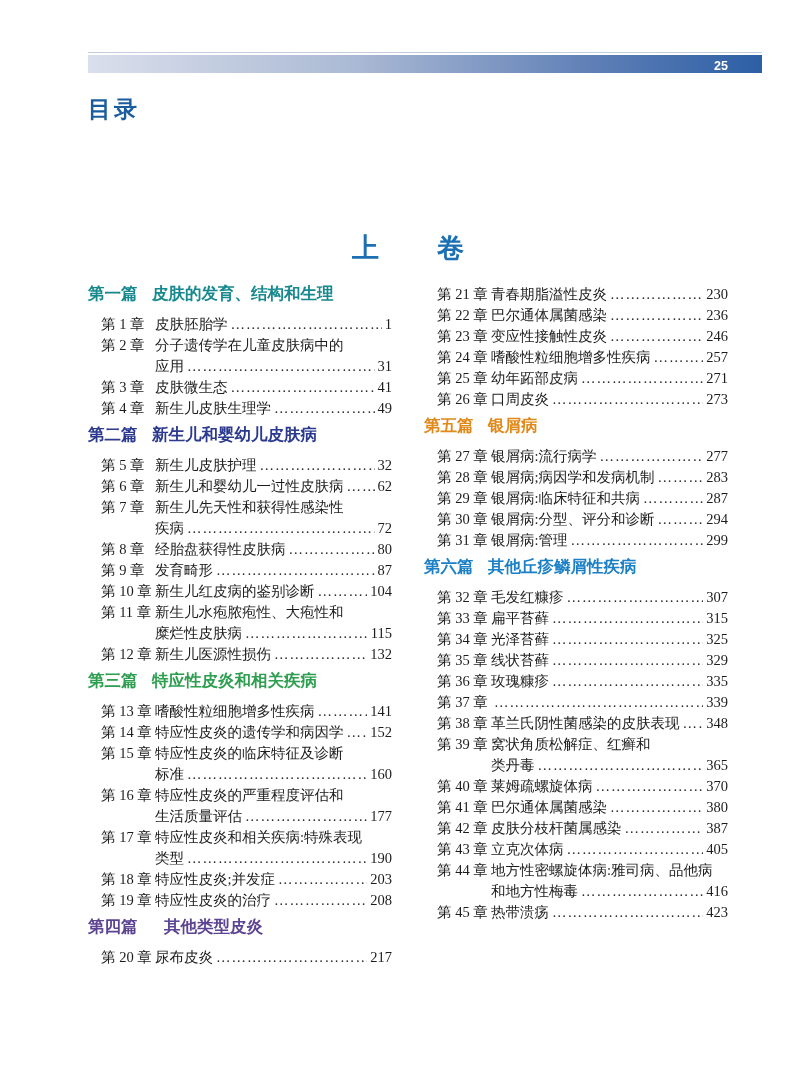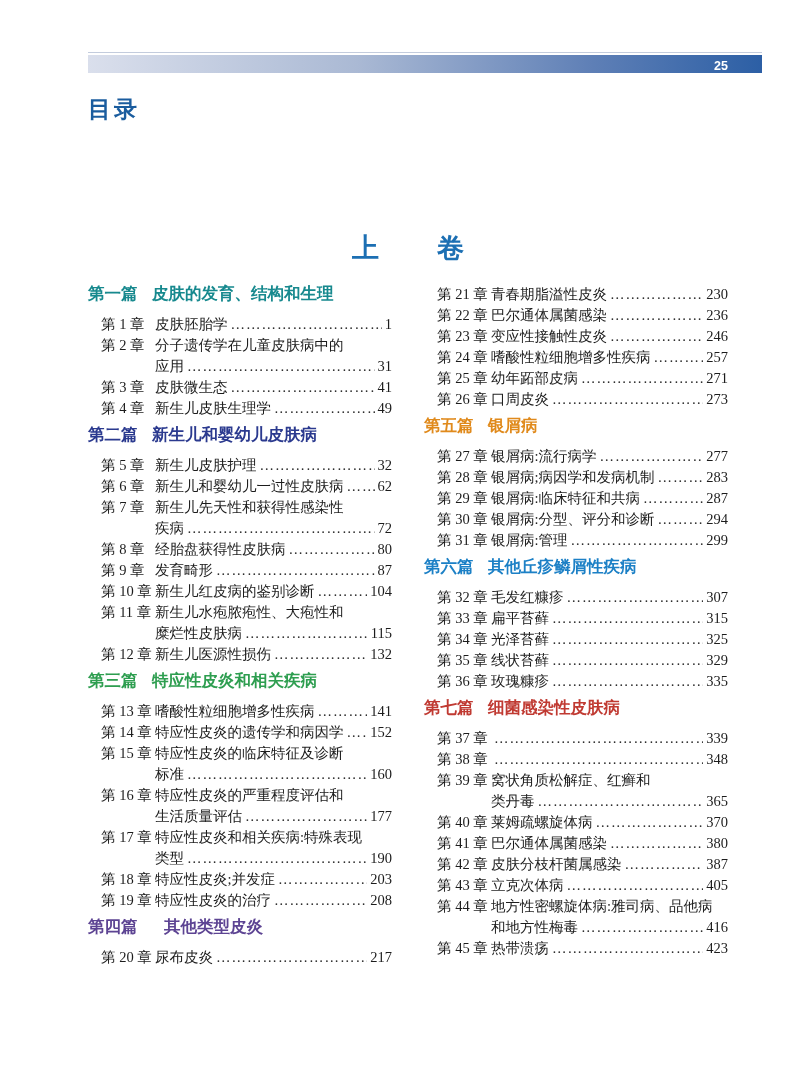--- a/index.html
+++ b/index.html
@@ -473,37 +473,34 @@
       <div class="chapter">
         <span class="ch-label">第 36 章</span>
         <div class="ch-body">
           <div class="ch-line">
             <span class="ch-title">玫瑰糠疹</span>
             <span class="leader">………………………………………………………………………………………………………………………………</span>
             <span class="ch-page">335</span>
           </div>
         </div>
       </div>
-      <div class="section-head" style="color: rgb(192, 58, 50);">
-        <span class="sec-label">第七篇</span>
-        <span class="sec-title">细菌感染性皮肤病</span>
-      </div>
       <div class="chapter">
         <span class="ch-label">第 37 章</span>
         <div class="ch-body">
           <div class="ch-line">
             <span class="leader">………………………………………………………………………………………………………………………………</span>
             <span class="ch-page">339</span>
           </div>
         </div>
       </div>
       <div class="chapter">
         <span class="ch-label">第 38 章</span>
         <div class="ch-body">
           <div class="ch-line">
+            <span class="ch-title">革兰氏阴性菌感染的皮肤表现</span>
             <span class="leader">………………………………………………………………………………………………………………………………</span>
             <span class="ch-page">348</span>
           </div>
         </div>
       </div>
       <div class="chapter">
         <span class="ch-label">第 39 章</span>
         <div class="ch-body">
           <div class="ch-line">
             <span class="ch-title">窝状角质松解症、红癣和</span>

